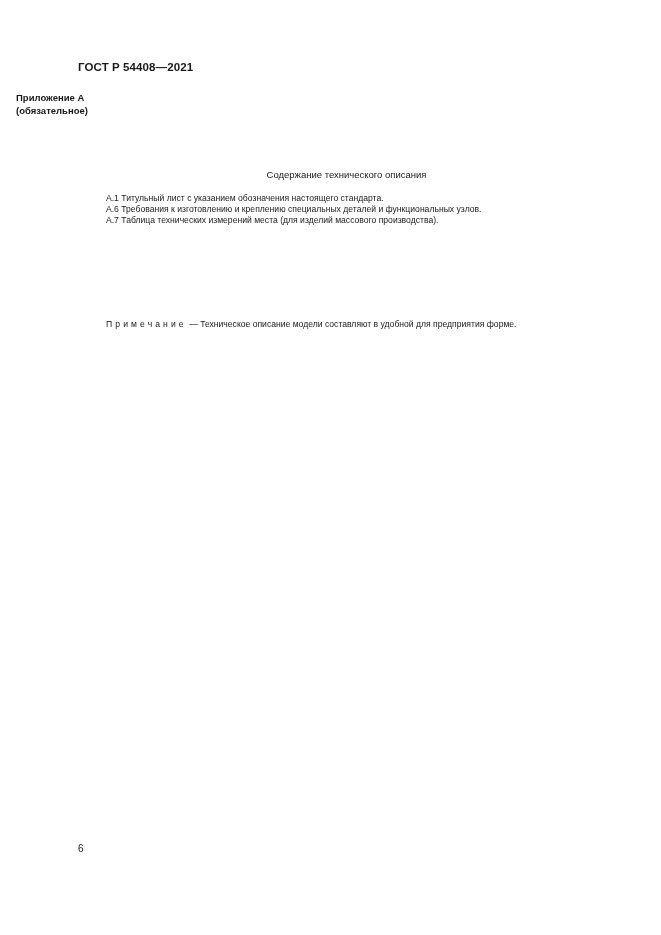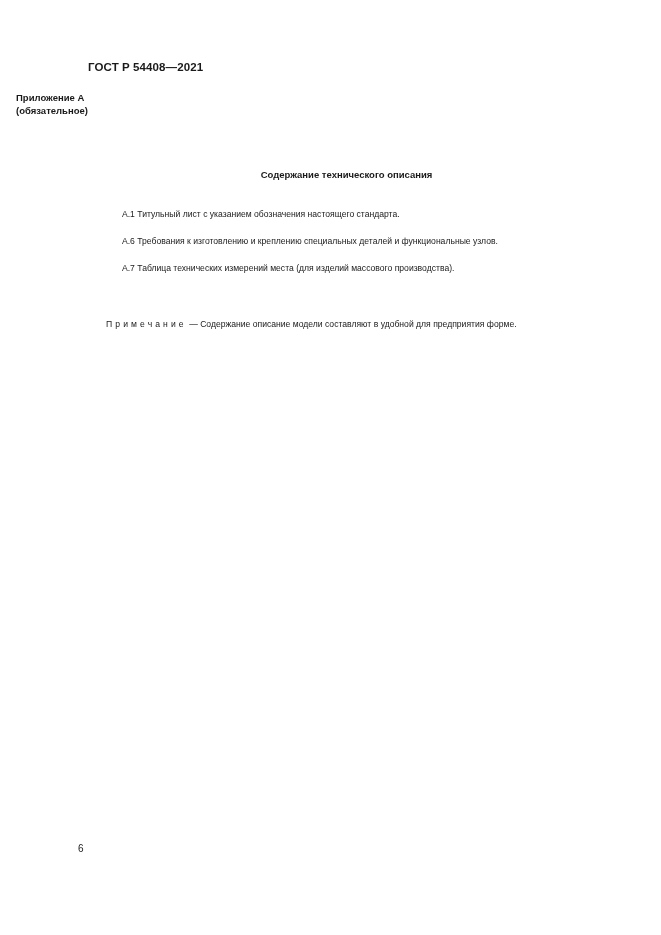--- a/index.html
+++ b/index.html
@@ -15,21 +15,20 @@
       font-family: "Liberation Sans", "DejaVu Sans", sans-serif;
       color: #1a1a1a;
     }
     .header-code {
       position: absolute;
       left: 78px;
       top: 61px;
       font-size: 11.5px;
       font-weight: bold;
       letter-spacing: 0.1px;
-      margin-left: 10px;
     }
     .appendix {
       position: absolute;
       left: 0;
       width: 100%;
       top: 91px;
       text-align: left;
       font-size: 9.5px;
       font-weight: bold;
       line-height: 13px;
@@ -38,38 +37,38 @@
       position: relative;
       left: 16px;
     }
     .section-title {
       position: absolute;
       left: 0;
       width: 100%;
       top: 169px;
       text-align: center;
       font-size: 9.5px;
-      font-weight: bold;
+      font-weight: normal;
     }
     .section-title span {
       position: relative;
       left: 16px;
     }
     .content {
       position: absolute;
       left: 78px;
       top: 193px;
       width: 537px;
       font-size: 8.6px;
       line-height: 11.2px;
     }
     .item {
       text-indent: 28px;
       text-align: justify;
-      margin: 16px;
+      margin: 0;
     }
     .note {
       position: absolute;
       left: 106px;
       top: 319px;
       font-size: 8.6px;
       white-space: nowrap;
     }
     .note-label {
       letter-spacing: 3.1px;
@@ -90,21 +89,21 @@
   <div>Приложение А</div>
   <div>(обязательное)</div>
 </div>
 
 <div class="section-title">
   <span>Содержание технического описания</span>
 </div>
 
 <div class="content">
   <p class="item">А.1  Титульный лист с указанием обозначения настоящего стандарта.</p>
-  <p class="item">А.6  Требования к изготовлению и креплению специальных деталей и функциональные узлов.</p>
+  <p class="item">А.6  Требования к изготовлению и креплению специальных деталей и функциональных узлов.</p>
   <p class="item">А.7  Таблица технических измерений места (для изделий массового производства).</p>
 </div>
 
 <div class="note">
-  <span class="note-label">Примечание</span><span> — </span><span>Содержание описание модели составляют в удобной для предприятия форме.</span>
+  <span class="note-label">Примечание</span><span> — </span><span>Техническое описание модели составляют в удобной для предприятия форме.</span>
 </div>
 
 <div class="page-number">6</div>
 
 </body></html>

